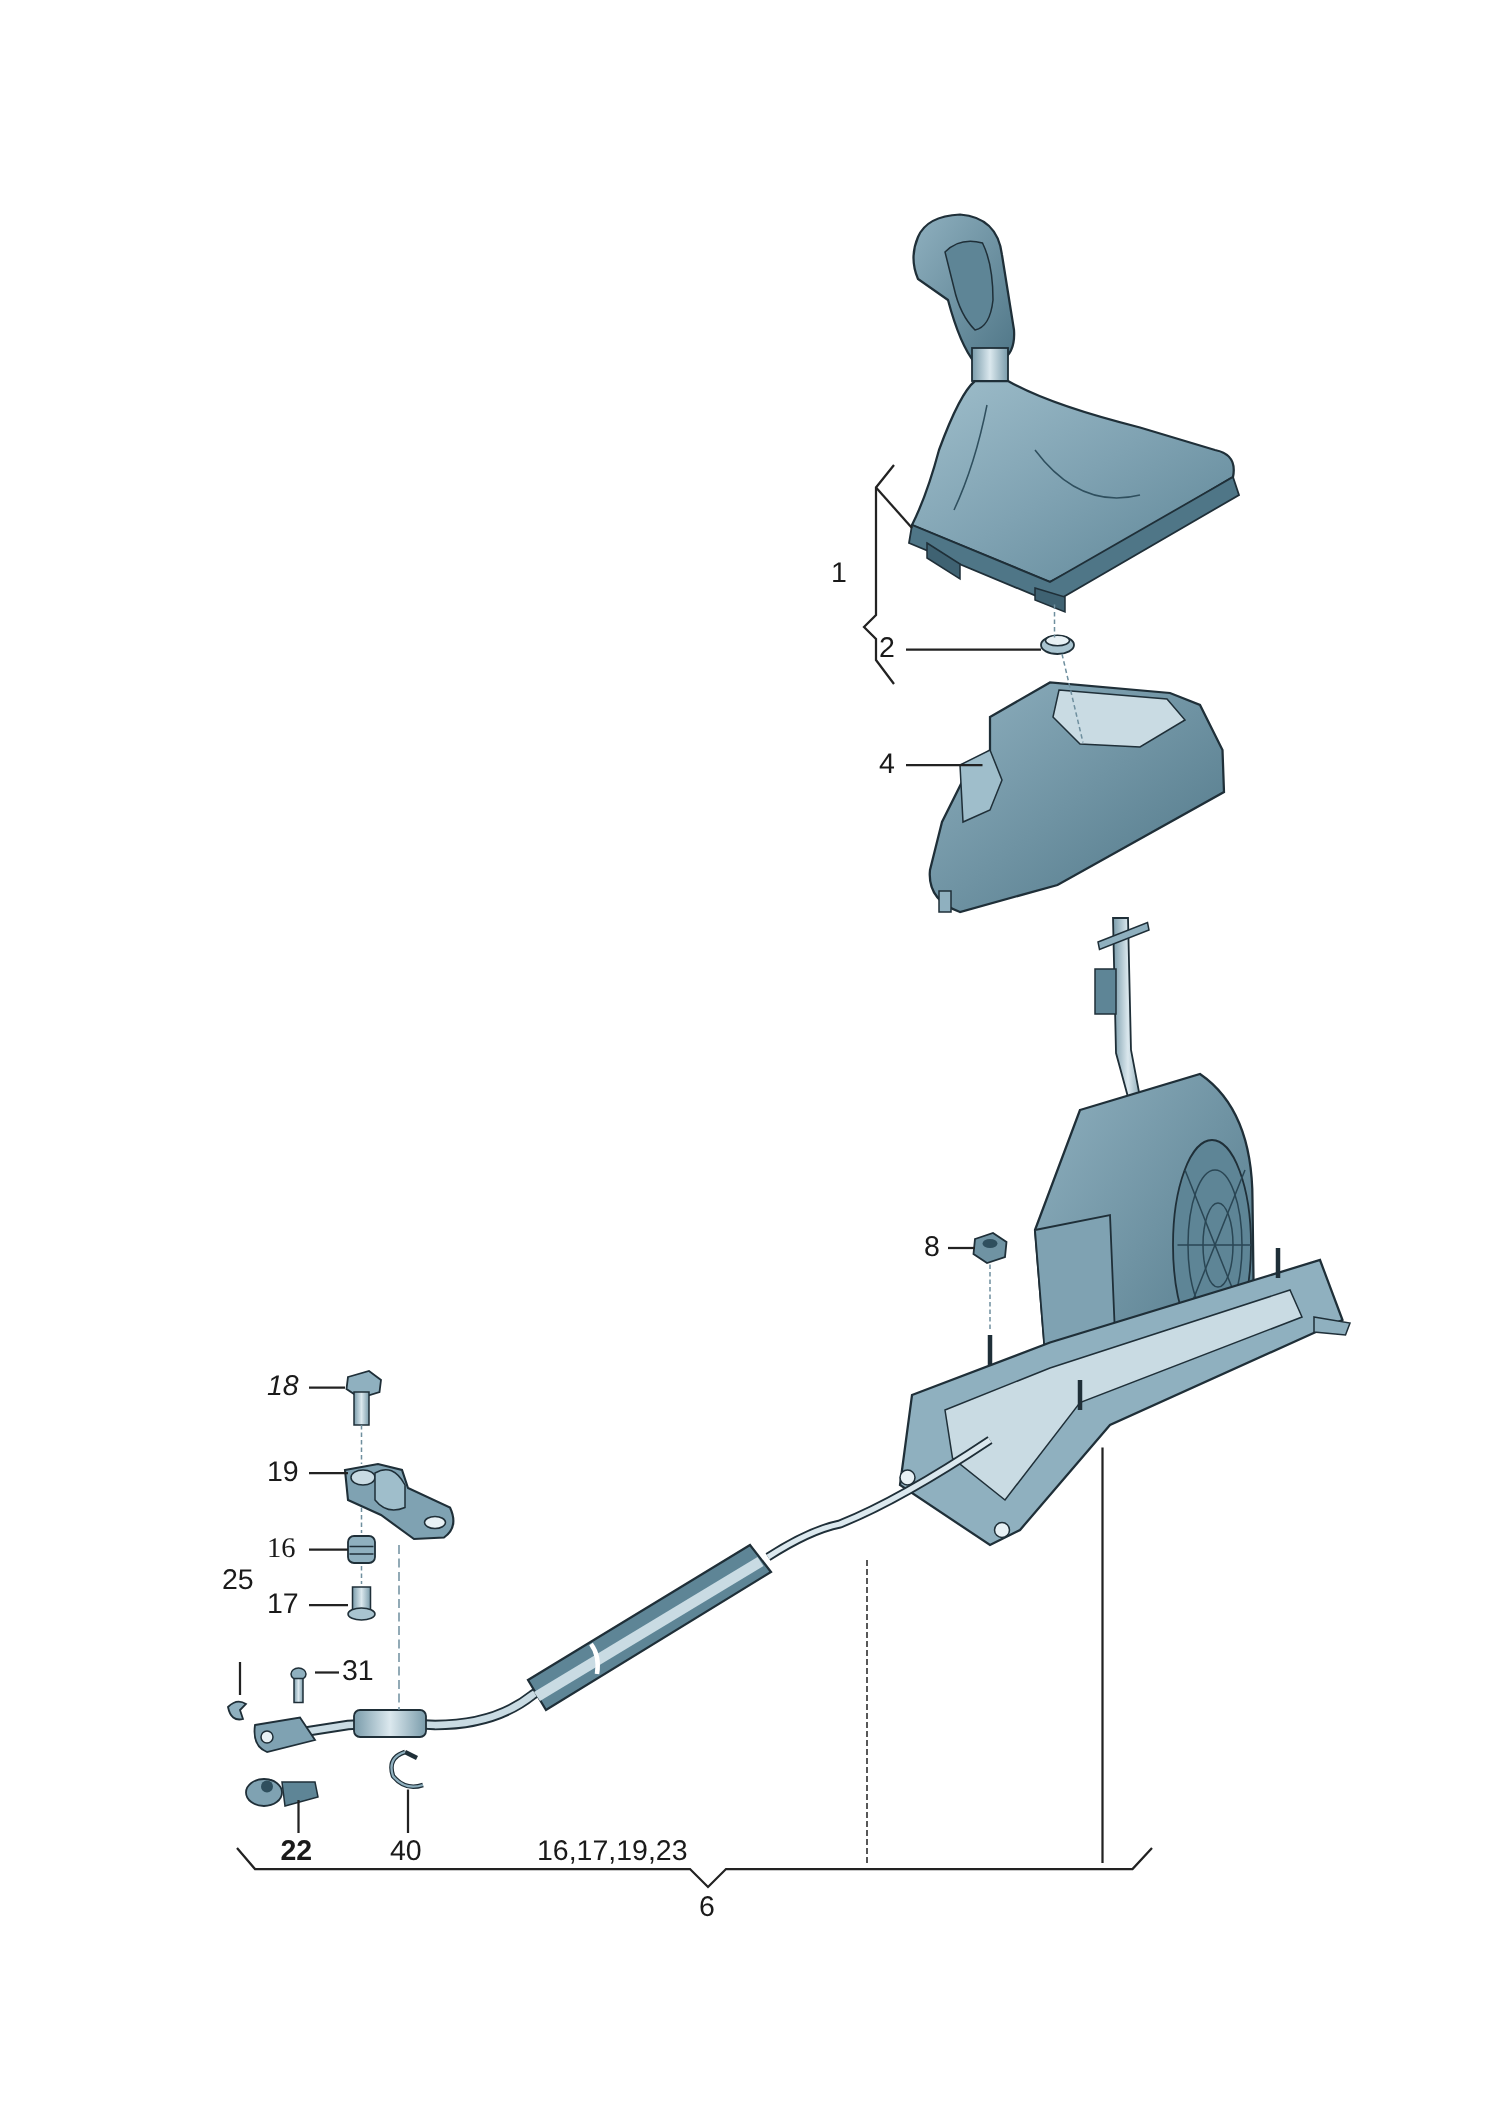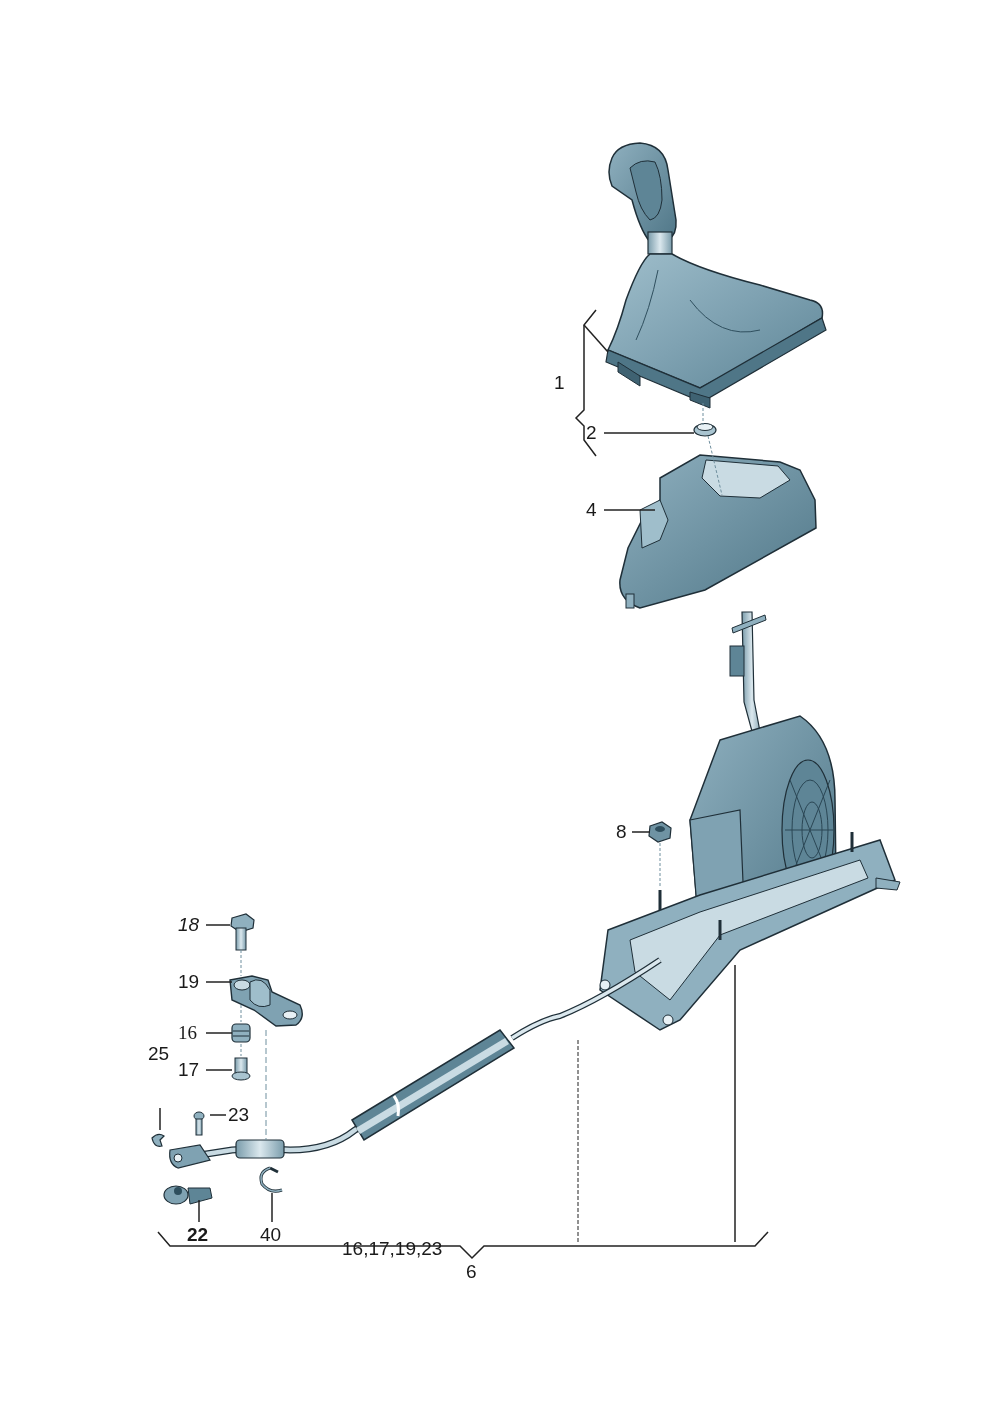--- a/index.html
+++ b/index.html
@@ -177,17 +177,17 @@
 
 <span class="callout" style="left:554px; top:373px;">1</span>
 <span class="callout" style="left:586px; top:423px;">2</span>
 <span class="callout" style="left:586px; top:500px;">4</span>
 <span class="callout" style="left:616px; top:822px;">8</span>
 <span class="callout" style="left:178px; top:915px;font-style:italic;">18</span>
 <span class="callout" style="left:178px; top:972px;">19</span>
 <span class="callout" style="left:178px; top:1023px;font-family:Liberation Serif, serif;">16</span>
 <span class="callout" style="left:178px; top:1060px;">17</span>
 <span class="callout" style="left:148px; top:1044px;">25</span>
-<span class="callout" style="left:228px; top:1105px;">23</span>
+<span class="callout" style="left:228px; top:1105px;">31</span>
 <span class="callout" style="left:187px; top:1225px;font-weight:bold;">22</span>
 <span class="callout" style="left:260px; top:1225px;">40</span>
-<span class="callout" style="left:342px; top:1225px;margin-top:14px;">16,17,19,23</span>
+<span class="callout" style="left:358px; top:1225px;">16,17,19,23</span>
 <span class="callout" style="left:466px; top:1262px;">6</span>
 
 </body></html>

